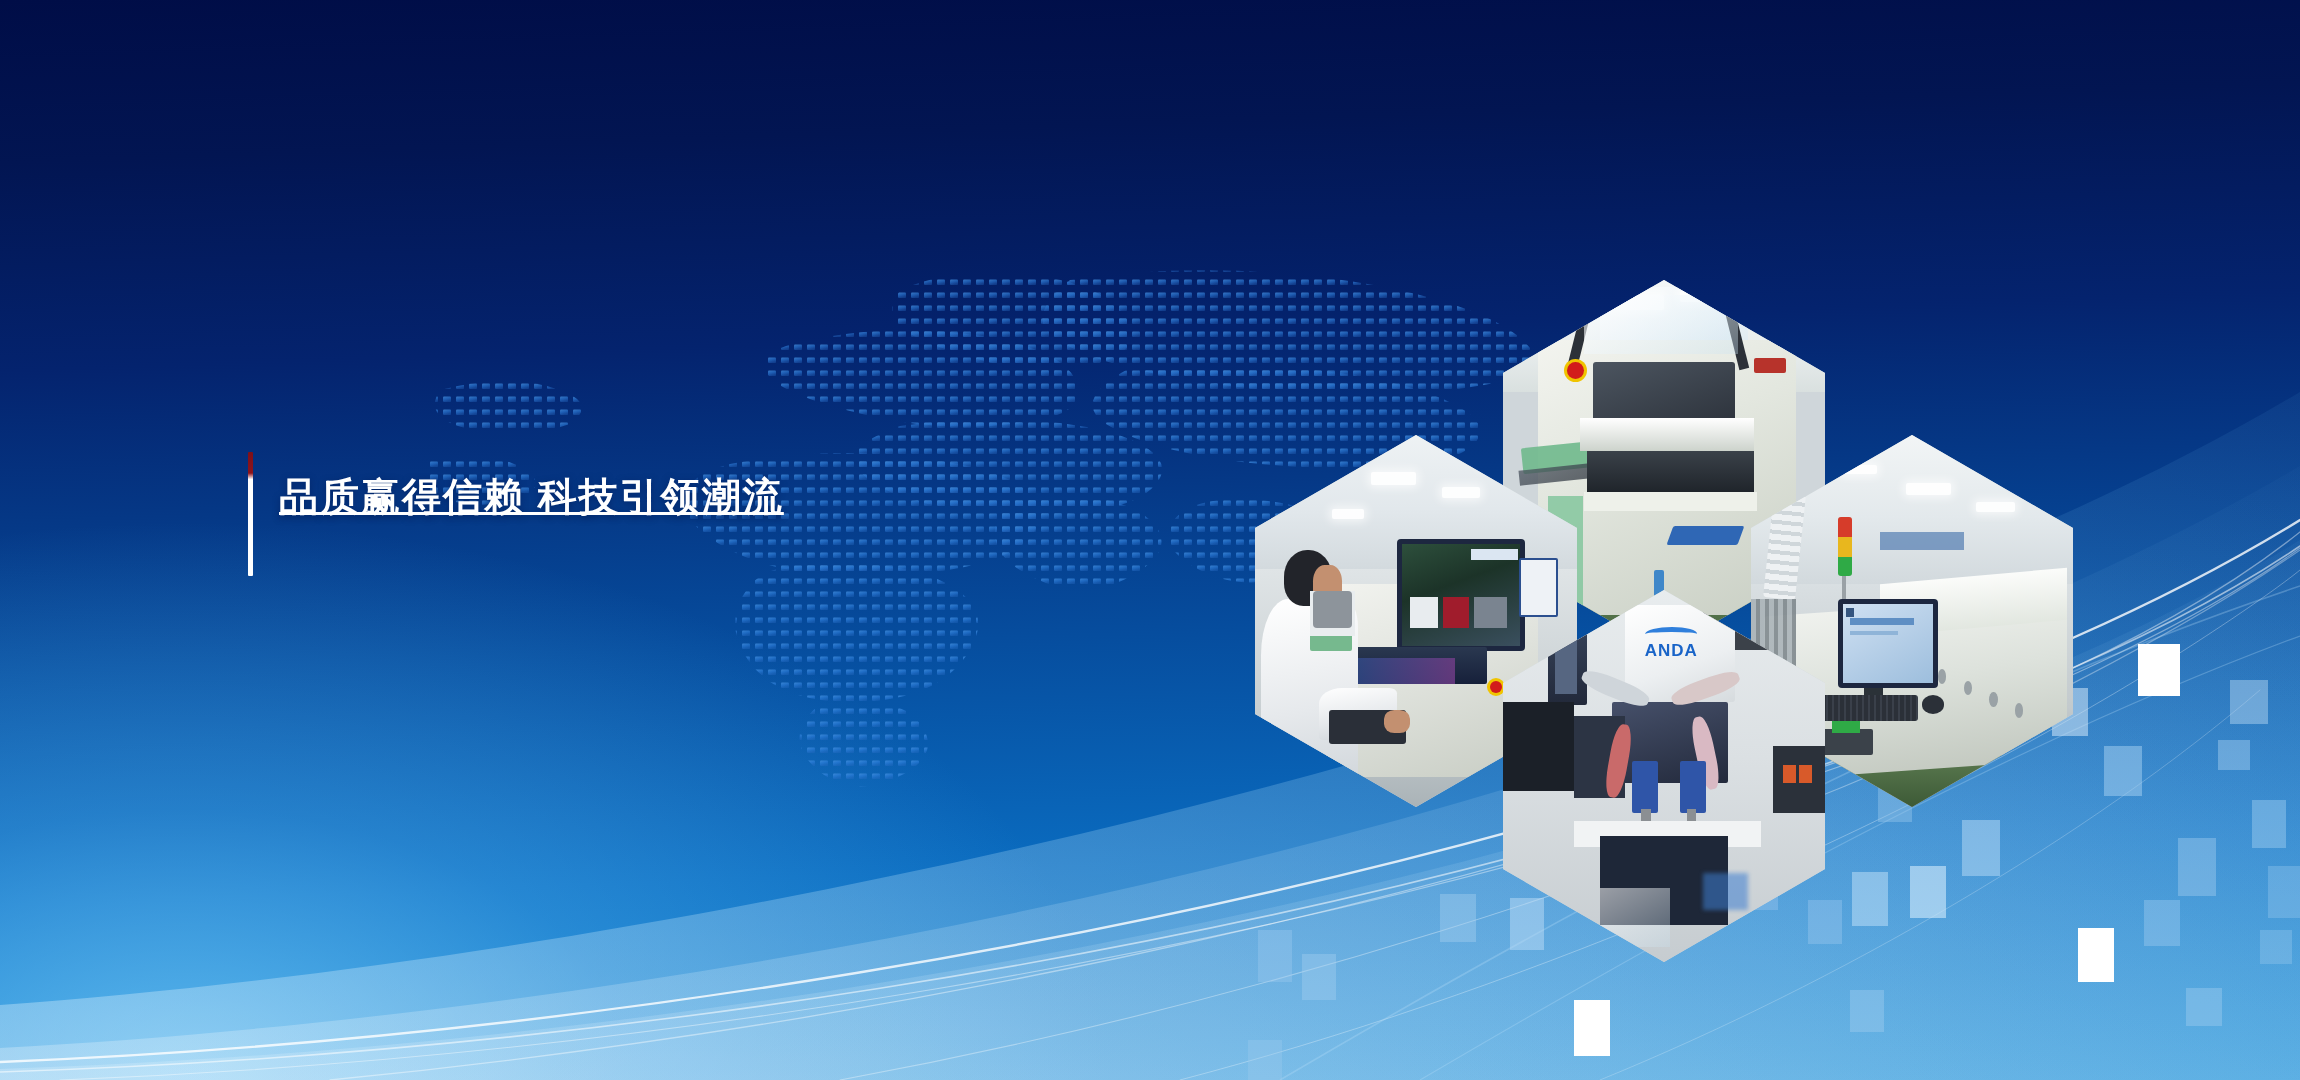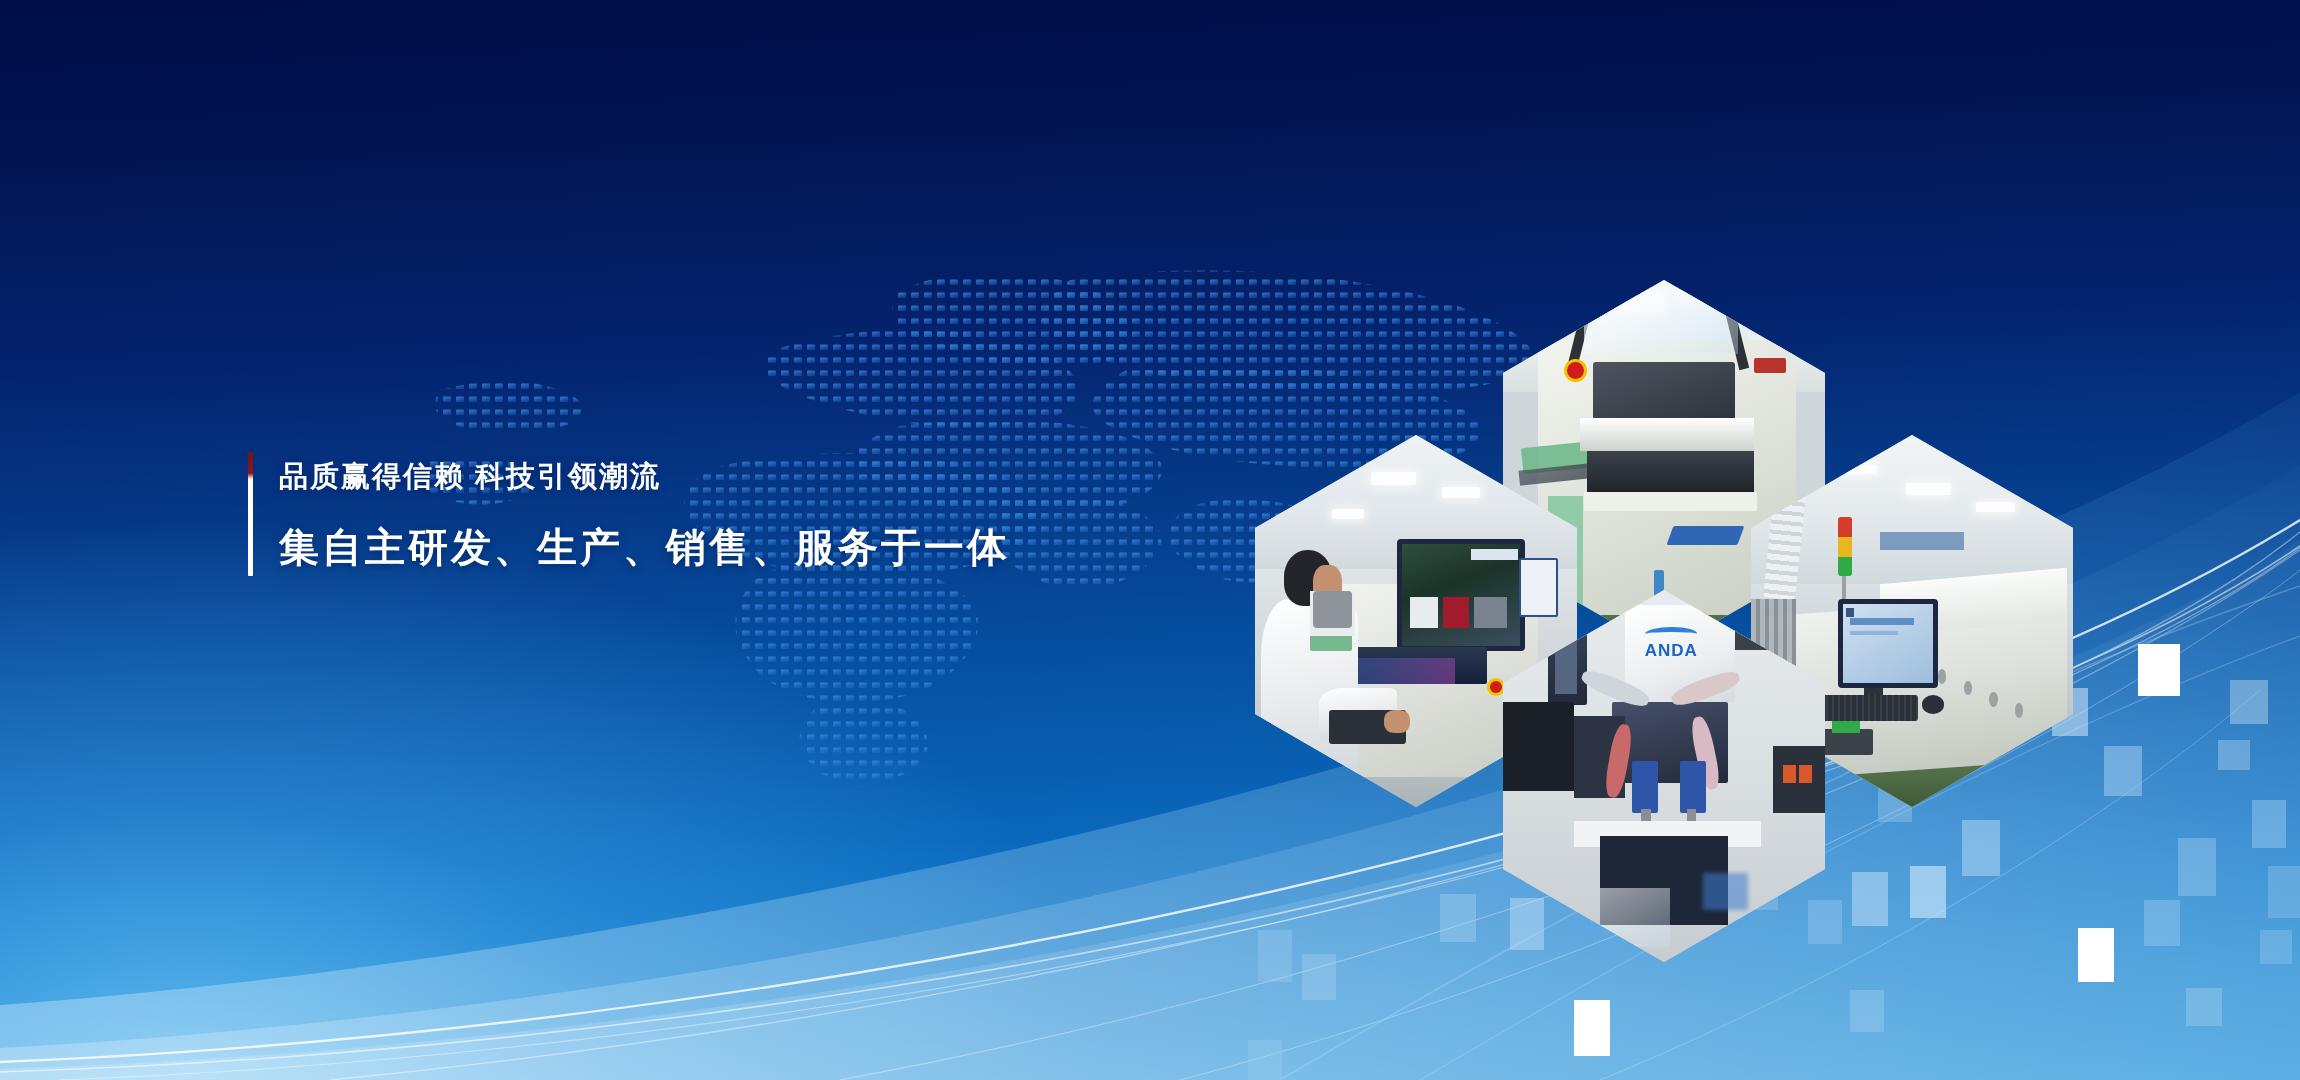--- a/index.html
+++ b/index.html
@@ -41,24 +41,25 @@
     border-radius:1px;
   }
   .lines{display:flex;flex-direction:column;justify-content:center;}
   .line1,.line2{
     color:#ffffff;
     font-weight:700;
     white-space:nowrap;
     text-shadow:0 2px 7px rgba(0,24,80,.55);
   }
   .line1{
-    font-size:29px;
+    font-size:39px;
     letter-spacing:2px;
     line-height:1;
     margin-bottom:36px;
+    text-decoration:underline;
   }
   .line2{
     font-size:40px;
     letter-spacing:3px;
     line-height:1;
   }
 
   
   .hexcluster{position:absolute;left:1255px;top:280px;width:860px;height:500px;}
   .hex{
@@ -205,21 +206,20 @@
     <i class="sq" style="left:1850px;top:990px;width:34px;height:42px;background:#a6d0f0;opacity:.4;"></i>
     <i class="sq" style="left:2186px;top:988px;width:36px;height:38px;background:#a6d0f0;opacity:.4;"></i>
     <i class="sq" style="left:1248px;top:1040px;width:34px;height:48px;background:#9ecaee;opacity:.35;"></i>
     <i class="sq" style="left:2260px;top:930px;width:32px;height:34px;background:#9ecaee;opacity:.35;"></i>
   </div>
 
   <div class="headline">
     <span class="accent-bar"></span>
     <div class="lines">
       <div class="line1">品质赢得信赖  科技引领潮流</div>
-      <div class="line2">集自主研发、生产、销售、服务于一体</div>
     </div>
   </div>
 
   <div class="hexcluster">
 
     <div class="hex" style="left:248px;top:0;width:322px;height:372px;">
       <div class="scene">
         <div class="room-ceiling" style="height:30%;background:linear-gradient(180deg,#f4f7f7 0%,#e9eeee 60%,#d9e0df 100%);"></div>
         <div class="glass" style="left:30%;top:2%;width:46%;height:22%;opacity:.9;"></div>
         <div class="ceil-light" style="left:34%;top:4%;width:16%;height:4%;"></div>

